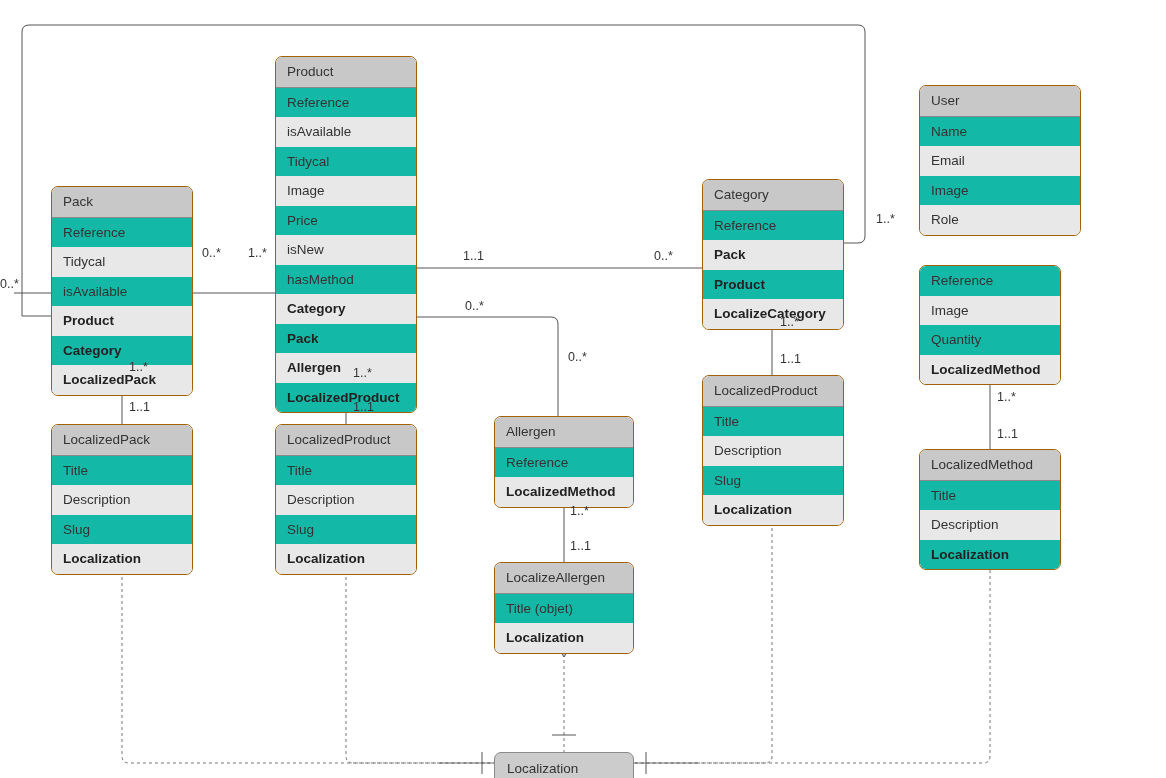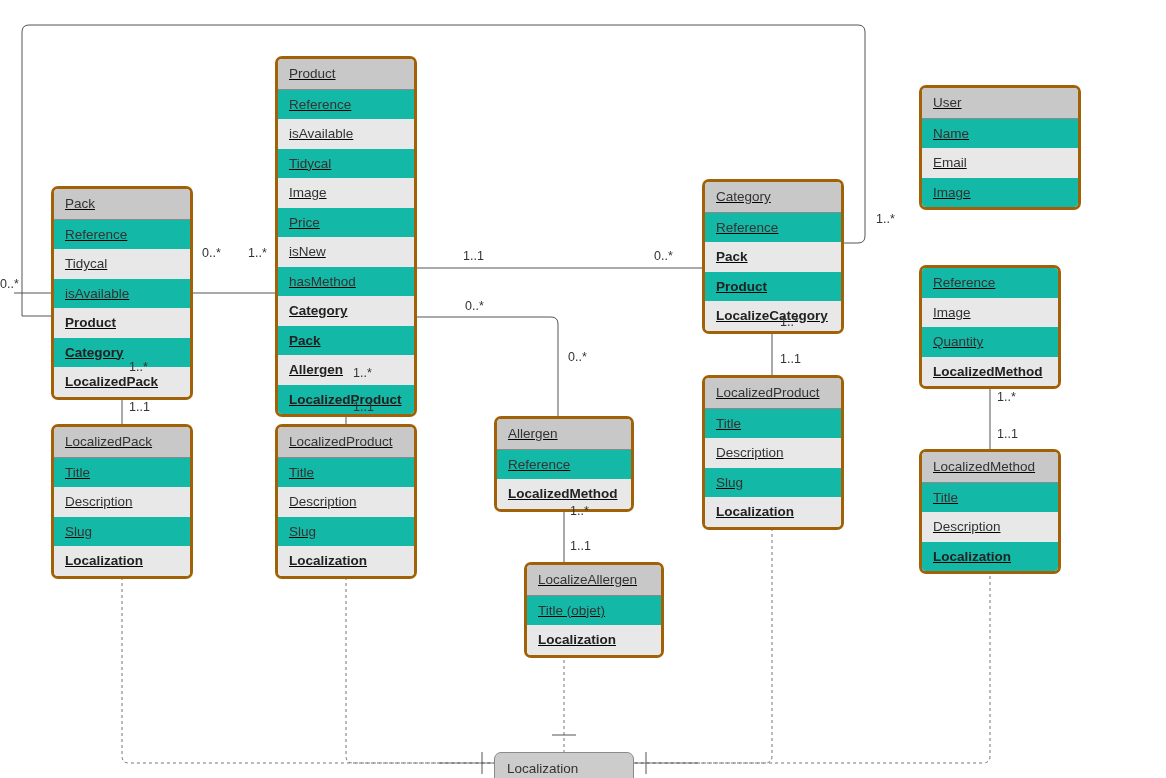--- a/index.html
+++ b/index.html
@@ -18,26 +18,25 @@
   #edges {
     position: absolute;
     left: 0; top: 0;
     width: 1166px;
     height: 778px;
     pointer-events: none;
   }
   .uml-class {
     position: absolute;
     box-sizing: border-box;
-    border: 3px solid #a16207;
+    border: 1px solid #a16207;
     border-radius: 7px;
     background: #ffffff;
     overflow: hidden;
     box-shadow: 0 0 0 0 rgba(0,0,0,0);
-    text-decoration: underline;
   }
   .uml-title {
     box-sizing: border-box;
     background: #c8c8c8;
     color: #333333;
     font-size: 13.5px;
     line-height: 1;
     padding: 8px 11px 8px 11px;
     border-bottom: 1px solid #8a8a8a;
     white-space: nowrap;
@@ -158,20 +157,21 @@
         <div class="uml-attr">Reference</div>
         <div class="uml-attr alt bold">Pack</div>
         <div class="uml-attr bold">Product</div>
         <div class="uml-attr alt bold">LocalizeCategory</div>
       </div>
       <div class="uml-class" style="left: 919px; top: 85px; width: 162px;">
         <div class="uml-title">User</div>
         <div class="uml-attr">Name</div>
         <div class="uml-attr alt">Email</div>
         <div class="uml-attr">Image</div>
+        <div class="uml-attr alt">Role</div>
       </div>
       <div class="uml-class" style="left: 919px; top: 265px; width: 142px;">
         <div class="uml-attr">Reference</div>
         <div class="uml-attr alt">Image</div>
         <div class="uml-attr">Quantity</div>
         <div class="uml-attr alt bold">LocalizedMethod</div>
       </div>
       <div class="uml-class" style="left: 919px; top: 449px; width: 142px;">
         <div class="uml-title">LocalizedMethod</div>
         <div class="uml-attr">Title</div>
@@ -190,21 +190,21 @@
         <div class="uml-attr">Title</div>
         <div class="uml-attr alt">Description</div>
         <div class="uml-attr">Slug</div>
         <div class="uml-attr alt bold">Localization</div>
       </div>
       <div class="uml-class" style="left: 494px; top: 416px; width: 140px;">
         <div class="uml-title">Allergen</div>
         <div class="uml-attr">Reference</div>
         <div class="uml-attr alt bold">LocalizedMethod</div>
       </div>
-      <div class="uml-class" style="left: 494px; top: 562px; width: 140px; margin-left: 30px;">
+      <div class="uml-class" style="left: 494px; top: 562px; width: 140px;">
         <div class="uml-title">LocalizeAllergen</div>
         <div class="uml-attr">Title (objet)</div>
         <div class="uml-attr alt bold">Localization</div>
       </div>
       <div class="uml-class" style="left: 702px; top: 375px; width: 142px;">
         <div class="uml-title">LocalizedProduct</div>
         <div class="uml-attr">Title</div>
         <div class="uml-attr alt">Description</div>
         <div class="uml-attr">Slug</div>
         <div class="uml-attr alt bold">Localization</div>

